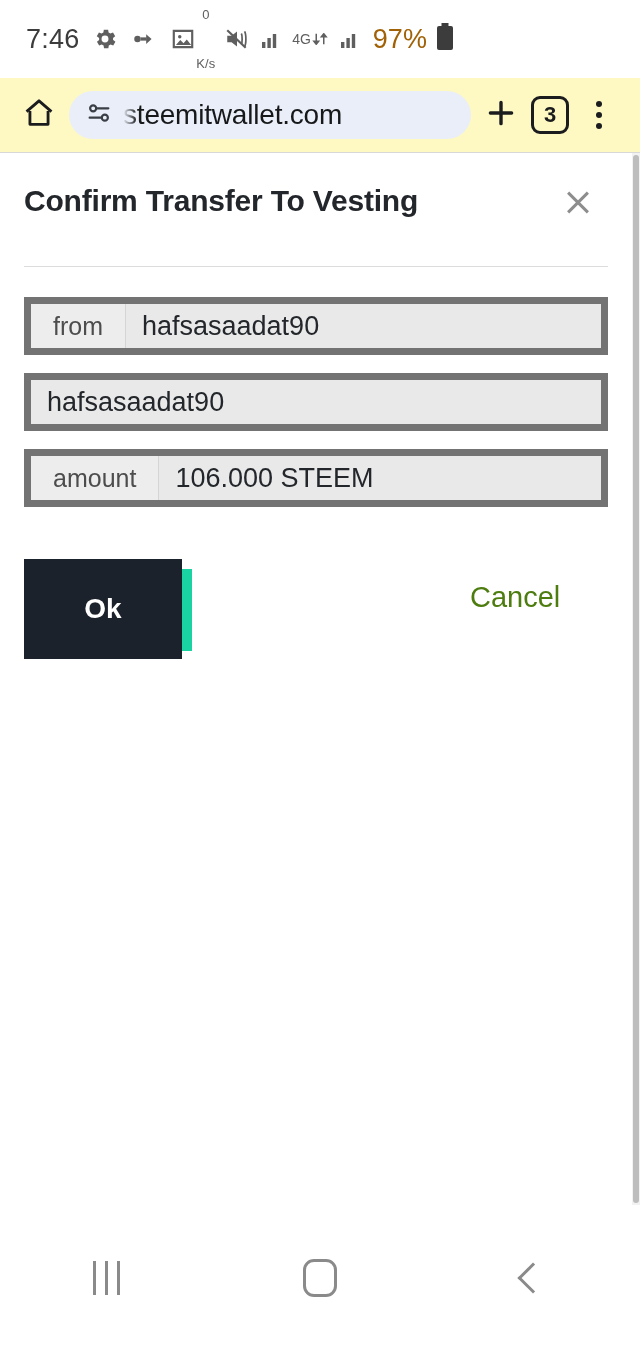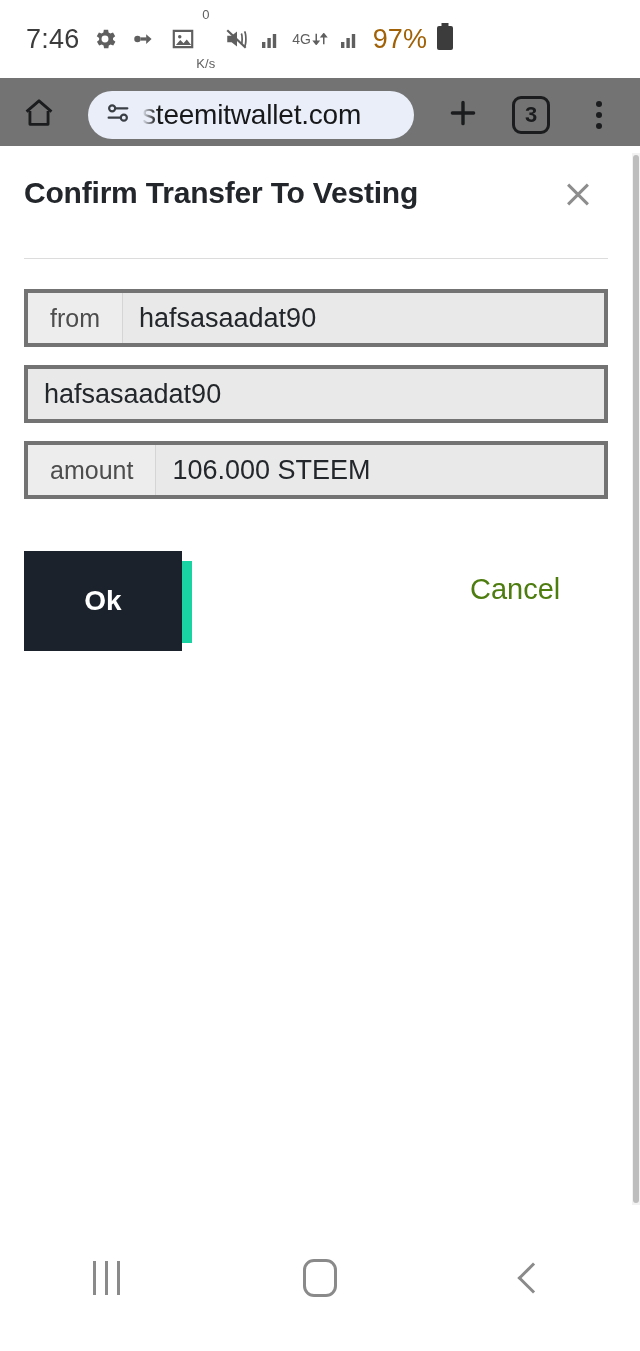--- a/index.html
+++ b/index.html
@@ -23,22 +23,22 @@
   .ic { fill:#5f5f5f; display:block; }
   .netspeed { display:flex; flex-direction:column; align-items:center;
               line-height:1; color:#5f5f5f; }
   .netspeed .n { font-size:13px; }
   .netspeed .u { font-size:13px;margin-top:36px; }
   .batt-txt { font-size:27px; color:#a16207; margin-left:2px; }
 
   
   .toolbar {
     position:absolute; top:78px; left:0; width:640px; height:74px;
-    display:flex; align-items:center; padding:0 18px 0 16px; gap:22px;
-    background:#737373;
+    display:flex; align-items:center; padding:0 18px 0 16px; gap:3px;
+    background:#fef9c3;
   }
   .tb-btn { width:46px; height:46px; display:flex; align-items:center;
             justify-content:center; flex:0 0 auto; }
   .urlbar {
     flex:1 1 auto; height:48px; background:#eaeef8; border-radius:24px;
     display:flex; align-items:center; padding:0 16px; gap:10px;
     overflow:hidden; margin:0 4px;
   }
   .url-text {
     font-size:28px; color:#17181a; white-space:nowrap;
@@ -51,21 +51,21 @@
     display:flex; align-items:center; justify-content:center;
     font-size:22px; font-weight:bold; color:#1b1c1e;
   }
   .dots { display:flex; flex-direction:column; gap:5px; align-items:center; }
   .dots i { width:6px; height:6px; border-radius:50%; background:#1b1c1e; display:block; }
 
   .chrome-sep { position:absolute; top:152px; left:0; width:640px; height:1px;
                 background:#d8d8d8; }
 
   
-  .page { position:absolute; top:146px; left:0; width:640px; height:1052px;
+  .page { position:absolute; top:154px; left:0; width:640px; height:1052px;
           background:#fff; }
 
   .dialog { position:absolute; top:0; left:0; width:632px; padding:0 24px; }
 
   .dlg-head { display:flex; align-items:flex-start; justify-content:space-between;
               padding-top:26px; }
   .dlg-title {
     font-size:30px; font-weight:bold; color:#23272b;
     font-stretch:condensed; letter-spacing:-.2px; padding-top:4px;
   }
@@ -73,21 +73,21 @@
   .close-x:before, .close-x:after {
     content:""; position:absolute; left:8px; top:21px; width:28px; height:3px;
     background:#8d8d8d;
   }
   .close-x:before { transform:rotate(45deg); }
   .close-x:after  { transform:rotate(-45deg); }
 
   .dlg-divider { height:1px; background:#dcdcdc; margin-top:42px; }
 
   .rows { margin-top:30px; }
-  .row { display:flex; align-items:stretch; border:4px solid #737373;
+  .row { display:flex; align-items:stretch; border:7px solid #737373;
          background:#e9e9e9; margin-bottom:18px; height:58px; }
   .row-label {
     background:#ededed; display:flex; align-items:center; justify-content:center;
     padding:0 22px; font-size:25px; color:#4d4d4d;
     border-right:1px solid #d5d5d5; flex:0 0 auto;
   }
   .row-value {
     flex:1 1 auto; display:flex; align-items:center; padding:0 16px;
     font-size:27px; color:#23272b; background:#e9e9e9;
   }

